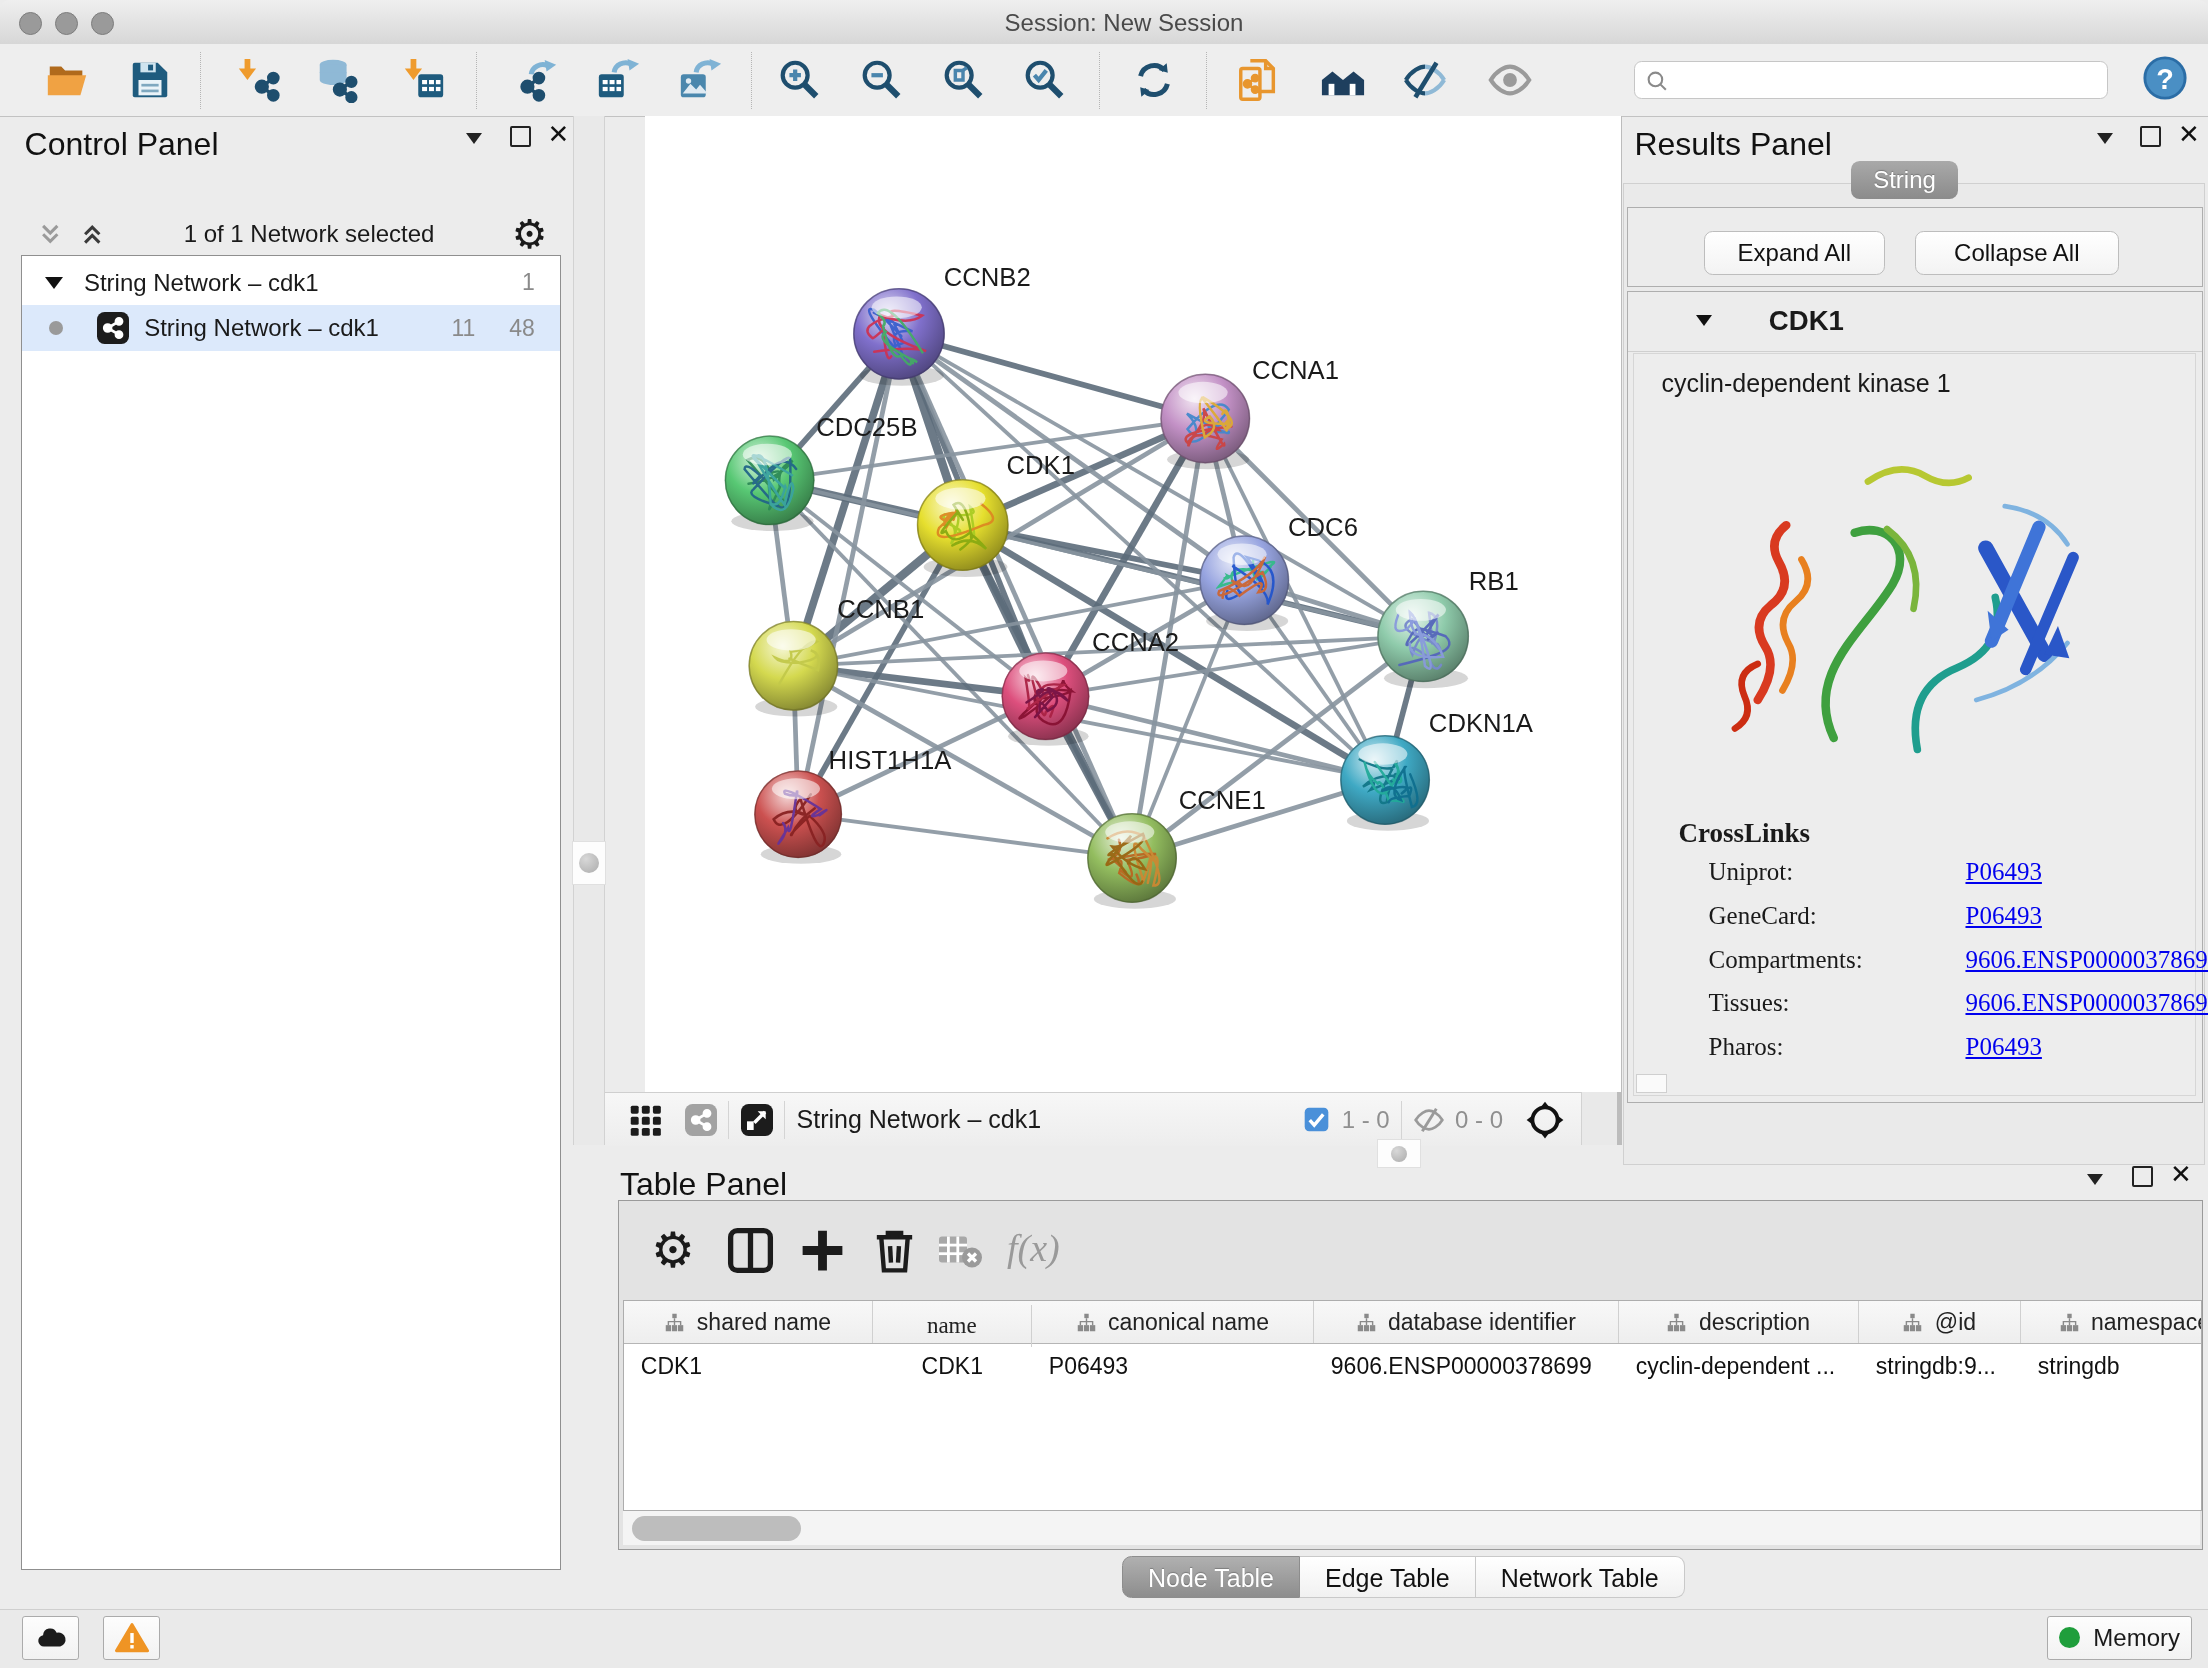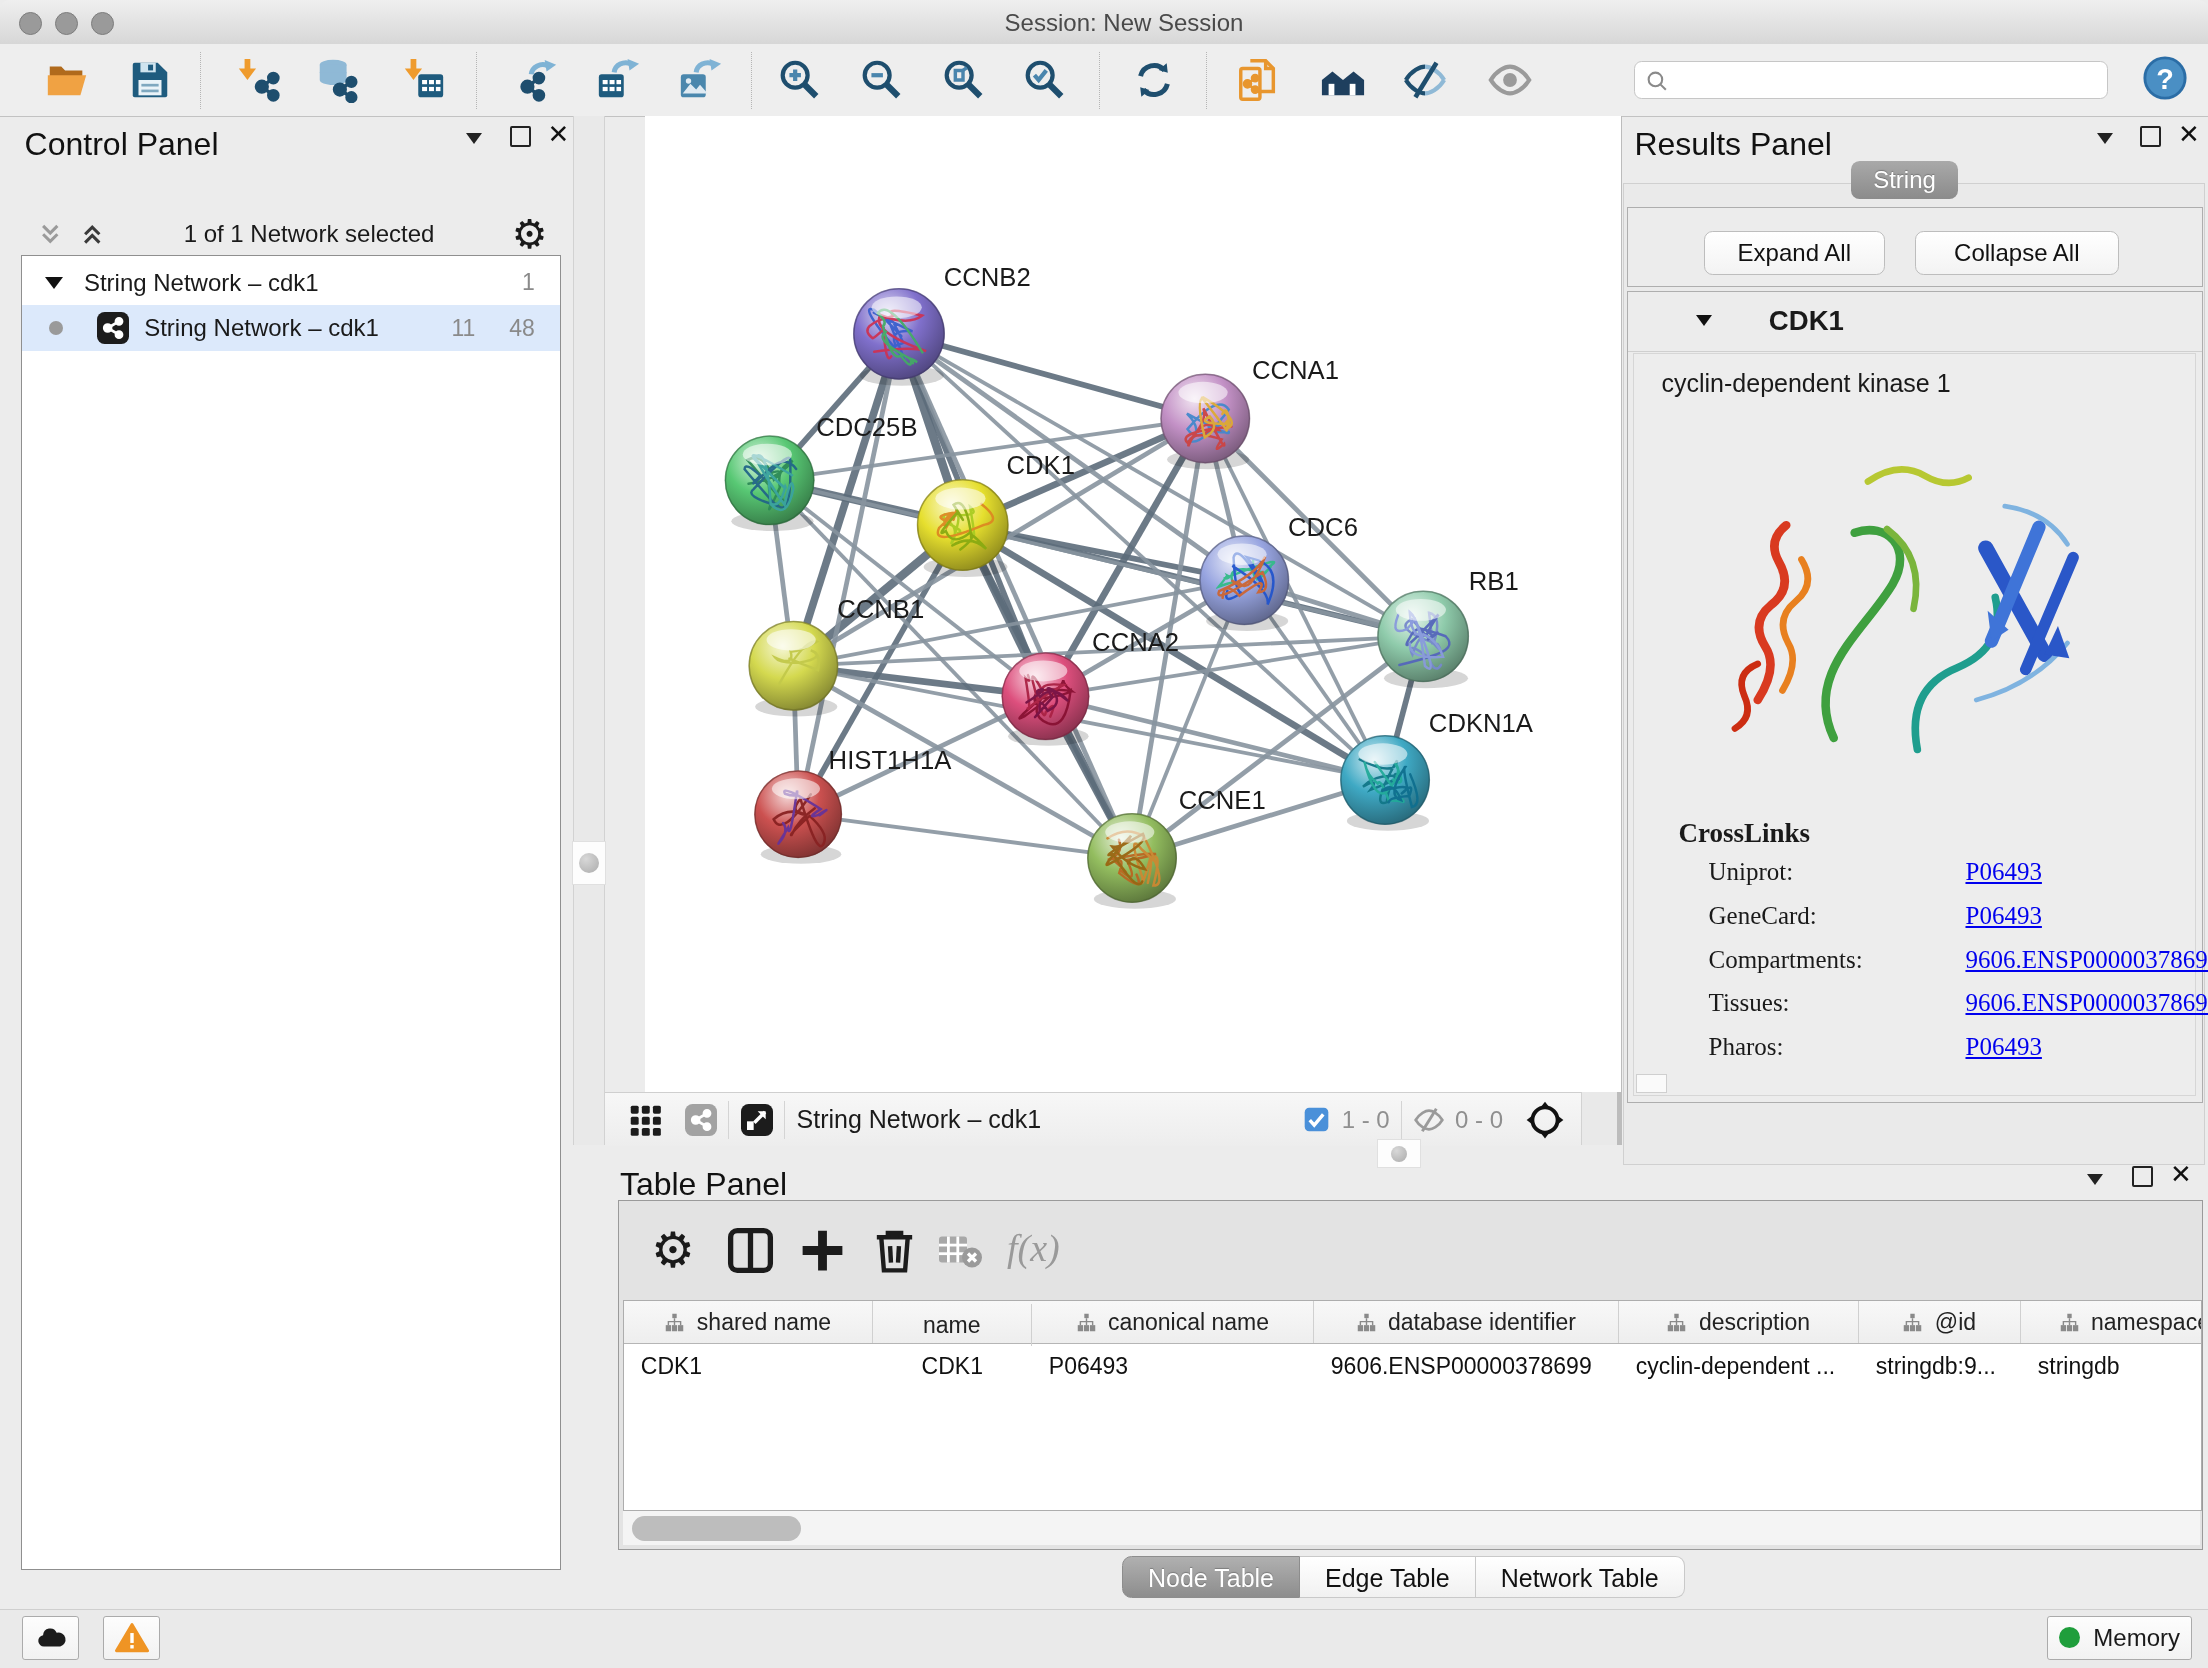--- a/index.html
+++ b/index.html
@@ -794,21 +794,21 @@
               <rect x="9.5" y="2" width="5" height="5"></rect>
               <rect x="2" y="15" width="6" height="7"></rect>
               <rect x="9" y="15" width="6" height="7"></rect>
               <rect x="16" y="15" width="6" height="7"></rect>
             </g>
             <g stroke="#8a8a8a" stroke-width="1.6" fill="none">
               <path d="M12 7v4M5 15v-4h14v4M12 11v4"></path>
             </g>
           </svg>
           <span>shared name</span>
-        </span><span class="nt-h" style="width: 159px;">
+        </span><span class="nt-h" style="width: 159px; font-family: Liberation Serif, serif;">
           <span>name</span>
         </span><span class="nt-h" style="width: 282px;">
           <svg width="21" height="21" viewBox="0 0 24 24">
             <g fill="#8a8a8a">
               <rect x="9.5" y="2" width="5" height="5"></rect>
               <rect x="2" y="15" width="6" height="7"></rect>
               <rect x="9" y="15" width="6" height="7"></rect>
               <rect x="16" y="15" width="6" height="7"></rect>
             </g>
             <g stroke="#8a8a8a" stroke-width="1.6" fill="none">

